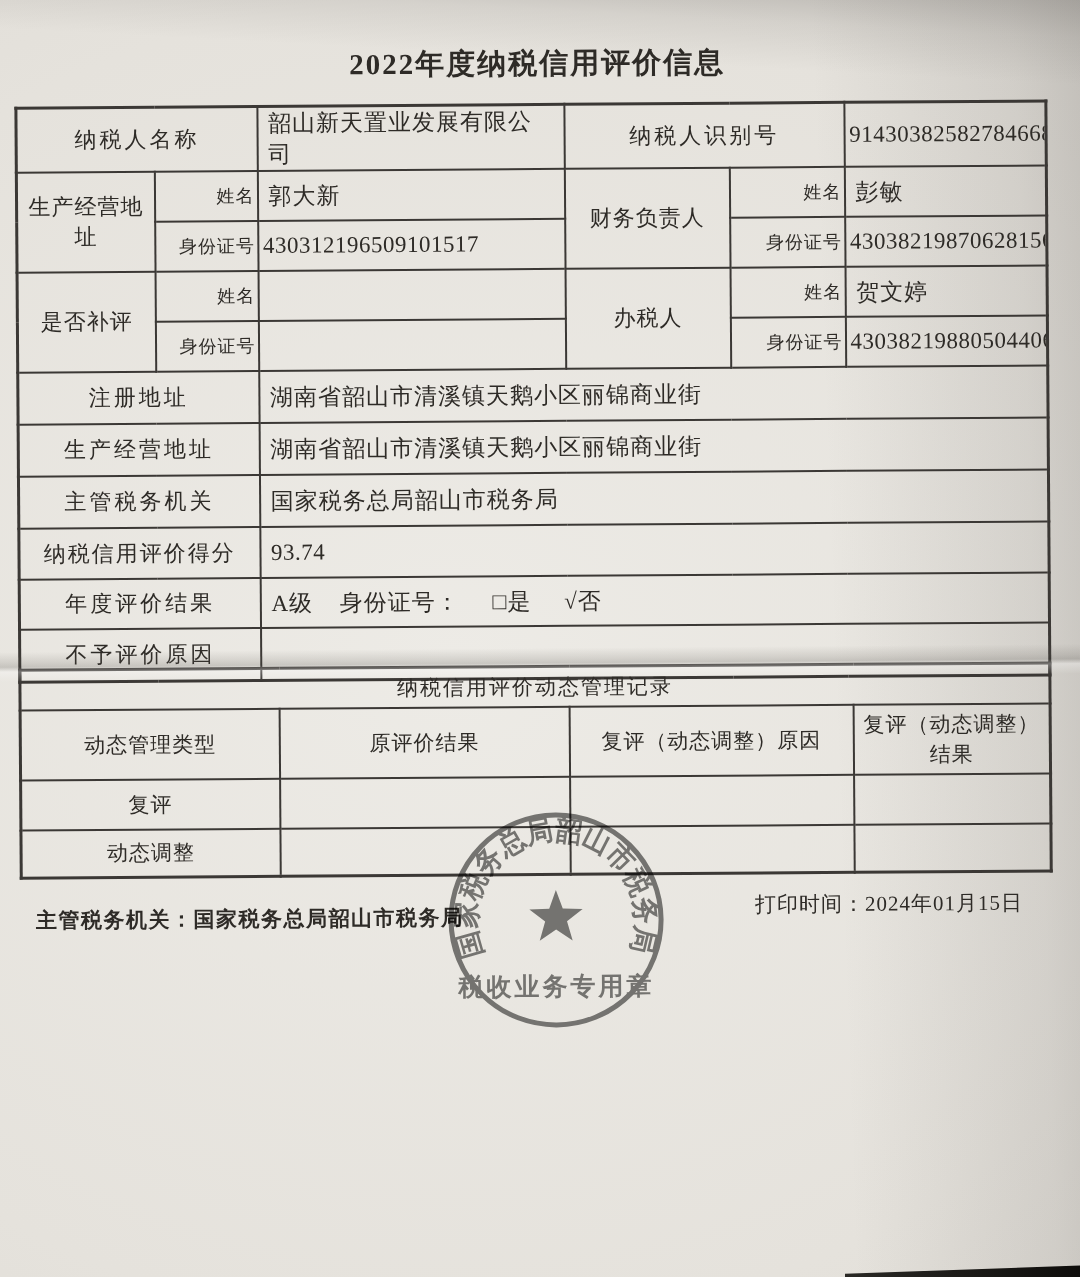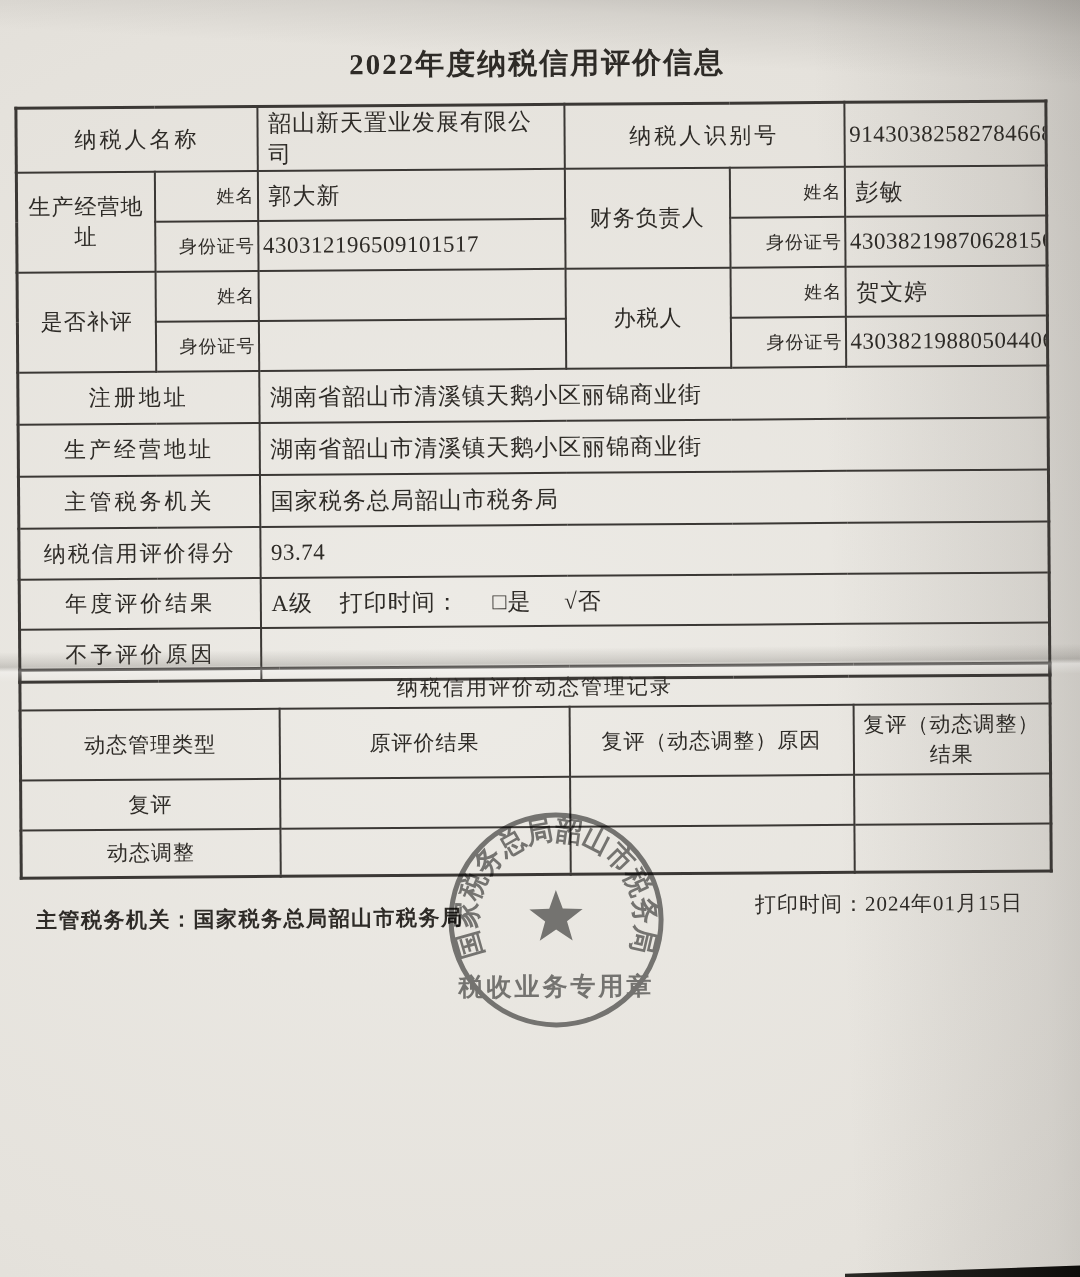--- a/index.html
+++ b/index.html
@@ -110,21 +110,21 @@
         <td colspan="4" class="val">国家税务总局韶山市税务局</td>
       </tr>
       <tr style="height:51px">
         <td colspan="2" class="lab" style="letter-spacing:2px">纳税信用评价得分</td>
         <td colspan="4" class="val num">93.74</td>
       </tr>
       <tr style="height:50px">
         <td colspan="2" class="lab">年度评价结果</td>
         <td colspan="4" class="val">
           <span>A级</span>
-          <span class="gapA">打印时间：</span>
+          <span class="gapA">身份证号：</span>
           <span class="gapB">□是</span>
           <span class="gapB">√否</span>
         </td>
       </tr>
       <tr style="height:52px">
         <td colspan="2" class="lab">不予评价原因</td>
         <td colspan="4" class="val"></td>
       </tr>
     </tbody>
       </table>

